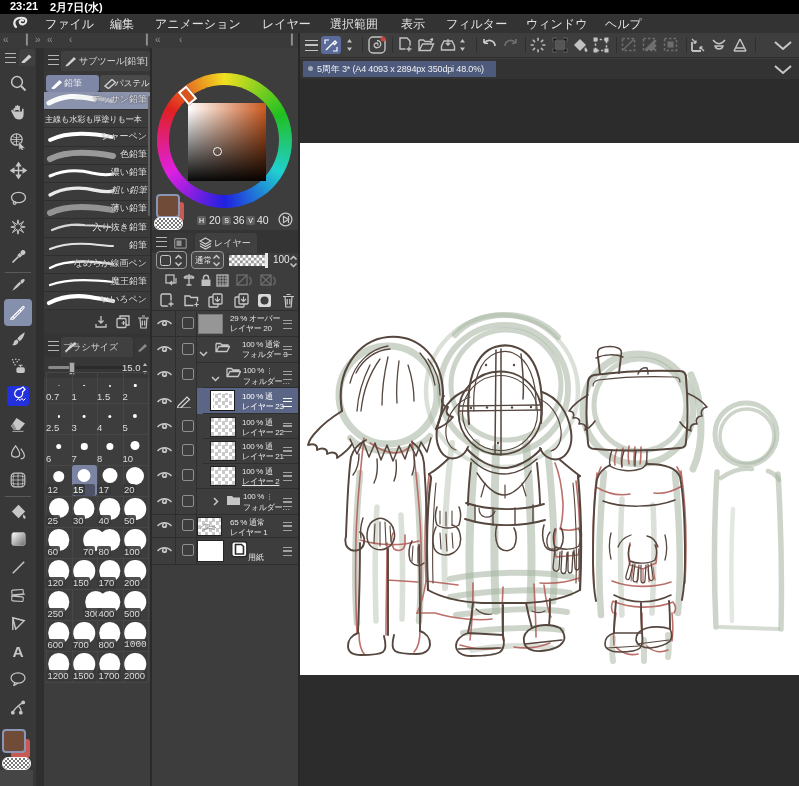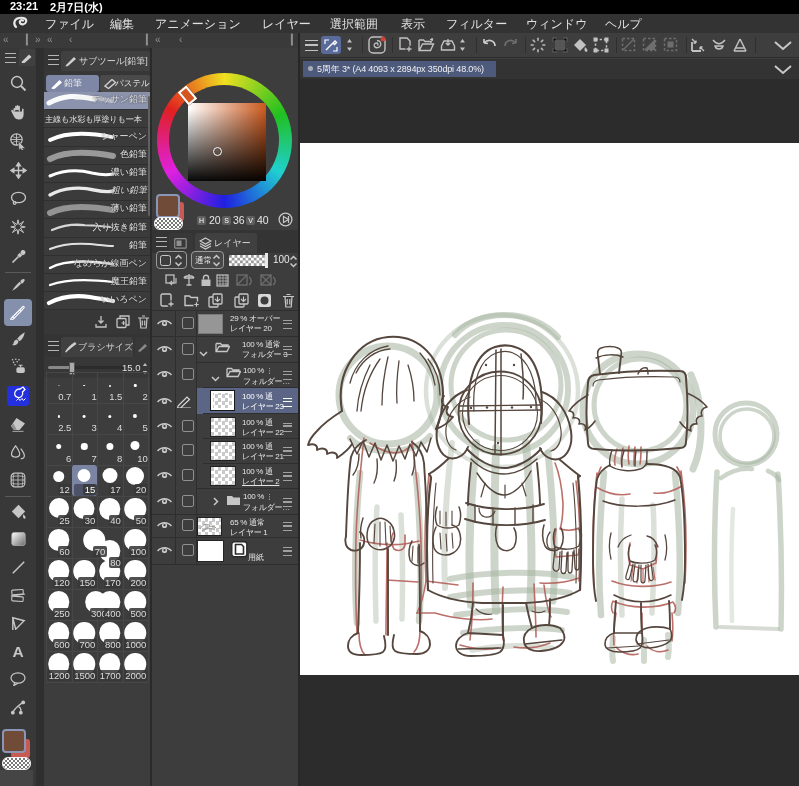--- a/index.html
+++ b/index.html
@@ -29,21 +29,21 @@
      border-top:1.5px solid #b5b5b5;border-bottom:1.5px solid #b5b5b5;}
   .phead .burger:before{content:"";position:absolute;left:0;top:2.5px;width:11px;height:1.5px;background:#b5b5b5;}
   .ptab{position:absolute;top:3px;height:20px;background:#404040;border-radius:3px 3px 0 0;
         color:#d8d8d8;font-size:9px;line-height:20px;white-space:nowrap;overflow:hidden;}
   .subrow{position:absolute;left:0;width:106px;background:#3b3b3b;border-bottom:1px solid #2f2f2f;}
   .subrow .nm{position:absolute;right:3px;bottom:3px;font-size:9px;color:#e2e2e2;text-shadow:0 0 2px #222;}
   .selrow{background:#8b93ad !important;}
   .toolbtn{position:absolute;height:17px;border-radius:3px;font-size:9px;color:#e8e8e8;line-height:17px;white-space:nowrap;overflow:hidden;}
   .bs-cell{position:absolute;width:25.4px;height:31px;}
   .bs-dot{position:absolute;left:50%;background:#fff;border-radius:50%;transform:translateX(-50%);}
-  .bs-lab{position:absolute;left:0;right:0;bottom:1px;text-align:right;font-size:9.5px;color:#dcdcdc;z-index:3;}
+  .bs-lab{position:absolute;left:0;right:0;bottom:1px;text-align:left;font-size:9.5px;color:#dcdcdc;z-index:3;}
   .bs-lab em{font-style:normal;background:rgba(56,56,56,0.88);border-radius:2px;padding:0 1.5px;}
   .bs-grid-line{position:absolute;background:#474747;}
   
   .chip{position:absolute;width:9px;height:9px;background:#5f5f5f;border-radius:2px;color:#fff;font-size:7px;line-height:9px;text-align:center;}
   .hsvnum{position:absolute;font-size:10.5px;color:#e8e8e8;}
   .lyr-sep{position:absolute;height:1px;background:#2e2e2e;}
   .lyr-eye{position:absolute;left:5px;width:15px;height:10px;}
   .lyr-box{position:absolute;left:30px;width:10px;height:10px;border:1.4px solid #909090;border-radius:2px;}
   .lyr-burger{position:absolute;left:131px;width:9px;height:7px;border-top:1.6px solid #a0a0a0;border-bottom:1.6px solid #a0a0a0;}
   .lyr-burger:before{content:"";position:absolute;left:0;top:1.8px;width:9px;height:1.6px;background:#a0a0a0;}
@@ -326,21 +326,21 @@
       </svg>
     </div>
 
     <div class="abs" style="left:0;top:286px;width:106px;height:452px;background:#3d3d3d;">
       <div class="phead">
         <div class="burger"></div>
         <div class="ptab" style="left:17px;width:72px;">
           <svg style="position:absolute;left:3px;top:4px" width="13" height="12" viewBox="0 0 13 12">
             <path d="M1 11 C3 7 6 4 11 1 L12.5 3 C8 6 5 9 2 11.5 Z" fill="#cfcfcf"></path>
           </svg>
-          <span style="margin-left:17px">ブラシサイズ</span></div>
+          <span style="margin-left:2px">ブラシサイズ</span></div>
         <div class="ptab" style="left:91px;width:15px;background:#383838;">
           <svg style="position:absolute;left:2px;top:4px" width="11" height="12" viewBox="0 0 11 12">
             <path d="M1 10 L8 3 L10 5 L3 11 Z" fill="#8a8a8a"></path>
           </svg>
         </div>
       </div>
       <div class="abs" style="left:0;top:23px;width:106px;height:21px;background:#373737;">
         <div class="abs" style="left:4px;top:9px;width:76px;height:3px;background:#2b2b2b;border-radius:2px;"></div>
         <div class="abs" style="left:4px;top:9px;width:24px;height:3px;background:#888;border-radius:2px;"></div>
         <div class="abs" style="left:25px;top:5px;width:4px;height:11px;background:#aaa;border:1px solid #555;"></div>
@@ -449,21 +449,21 @@
           <div class="bs-lab" style="color:#dcdcdc"><em>50</em></div>
         </div>
         <div class="bs-cell" style="left:0.0px;top:155.0px;">
           <div class="bs-dot" style="top:2px;width:21.5px;height:21.5px;"></div>
           <div class="bs-lab" style="color:#dcdcdc"><em>60</em></div>
         </div>
         <div class="bs-cell" style="left:25.5px;top:155.0px;margin-left:10px;">
           <div class="bs-dot" style="top:2px;width:21.5px;height:21.5px;"></div>
           <div class="bs-lab" style="color:#dcdcdc"><em>70</em></div>
         </div>
-        <div class="bs-cell" style="left:51.0px;top:155.0px;margin-top:11px;">
+        <div class="bs-cell" style="left:51.0px;top:155.0px;">
           <div class="bs-dot" style="top:2px;width:21.5px;height:21.5px;"></div>
           <div class="bs-lab" style="color:#dcdcdc"><em>80</em></div>
         </div>
         <div class="bs-cell" style="left:76.5px;top:155.0px;">
           <div class="bs-dot" style="top:2px;width:21.5px;height:21.5px;"></div>
           <div class="bs-lab" style="color:#dcdcdc"><em>100</em></div>
         </div>
         <div class="bs-cell" style="left:0.0px;top:186.0px;">
           <div class="bs-dot" style="top:2px;width:21.5px;height:21.5px;"></div>
           <div class="bs-lab" style="color:#dcdcdc"><em>120</em></div>
@@ -501,21 +501,21 @@
           <div class="bs-lab" style="color:#dcdcdc"><em>600</em></div>
         </div>
         <div class="bs-cell" style="left:25.5px;top:248.0px;">
           <div class="bs-dot" style="top:2px;width:21.5px;height:21.5px;"></div>
           <div class="bs-lab" style="color:#dcdcdc"><em>700</em></div>
         </div>
         <div class="bs-cell" style="left:51.0px;top:248.0px;">
           <div class="bs-dot" style="top:2px;width:21.5px;height:21.5px;"></div>
           <div class="bs-lab" style="color:#dcdcdc"><em>800</em></div>
         </div>
-        <div class="bs-cell" style="left:76.5px;top:248.0px;">
+        <div class="bs-cell" style="left:76.5px;top:248.0px;font-family:Liberation Mono, monospace;">
           <div class="bs-dot" style="top:2px;width:21.5px;height:21.5px;"></div>
           <div class="bs-lab" style="color:#dcdcdc"><em>1000</em></div>
         </div>
         <div class="bs-cell" style="left:0.0px;top:279.0px;">
           <div class="bs-dot" style="top:2px;width:21.5px;height:21.5px;"></div>
           <div class="bs-lab" style="color:#dcdcdc"><em>1200</em></div>
         </div>
         <div class="bs-cell" style="left:25.5px;top:279.0px;">
           <div class="bs-dot" style="top:2px;width:21.5px;height:21.5px;"></div>
           <div class="bs-lab" style="color:#dcdcdc"><em>1500</em></div>

